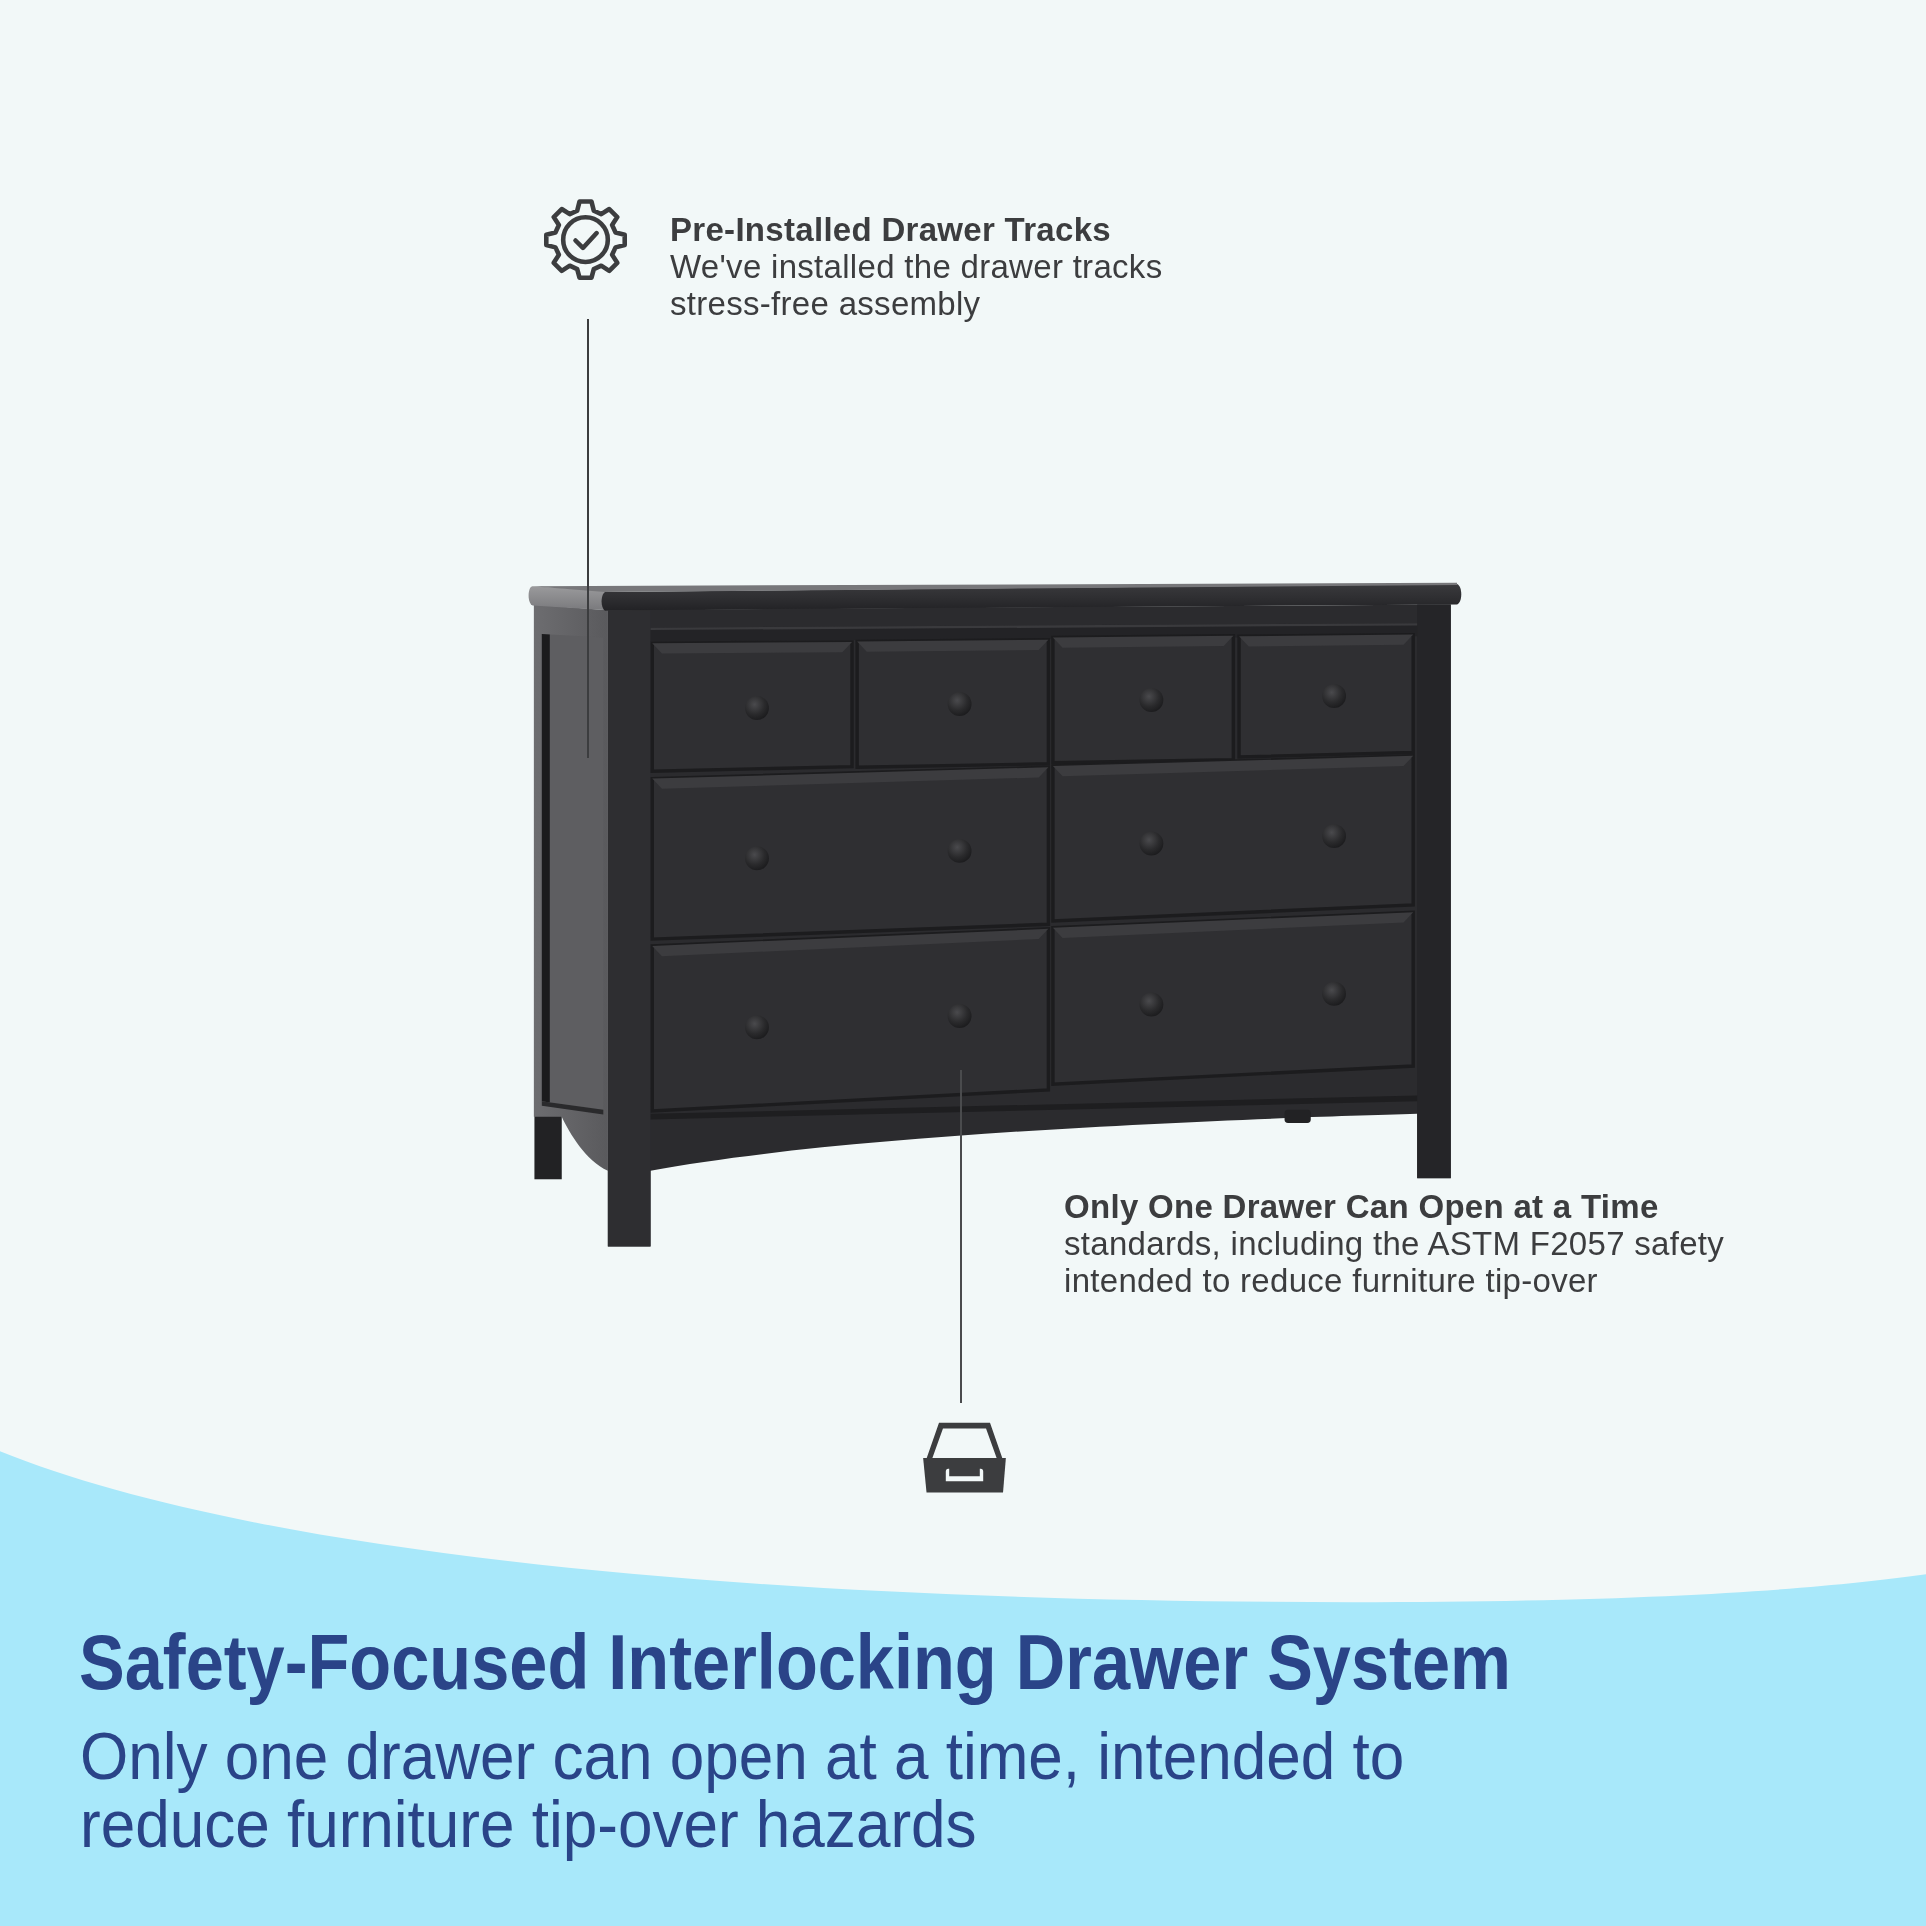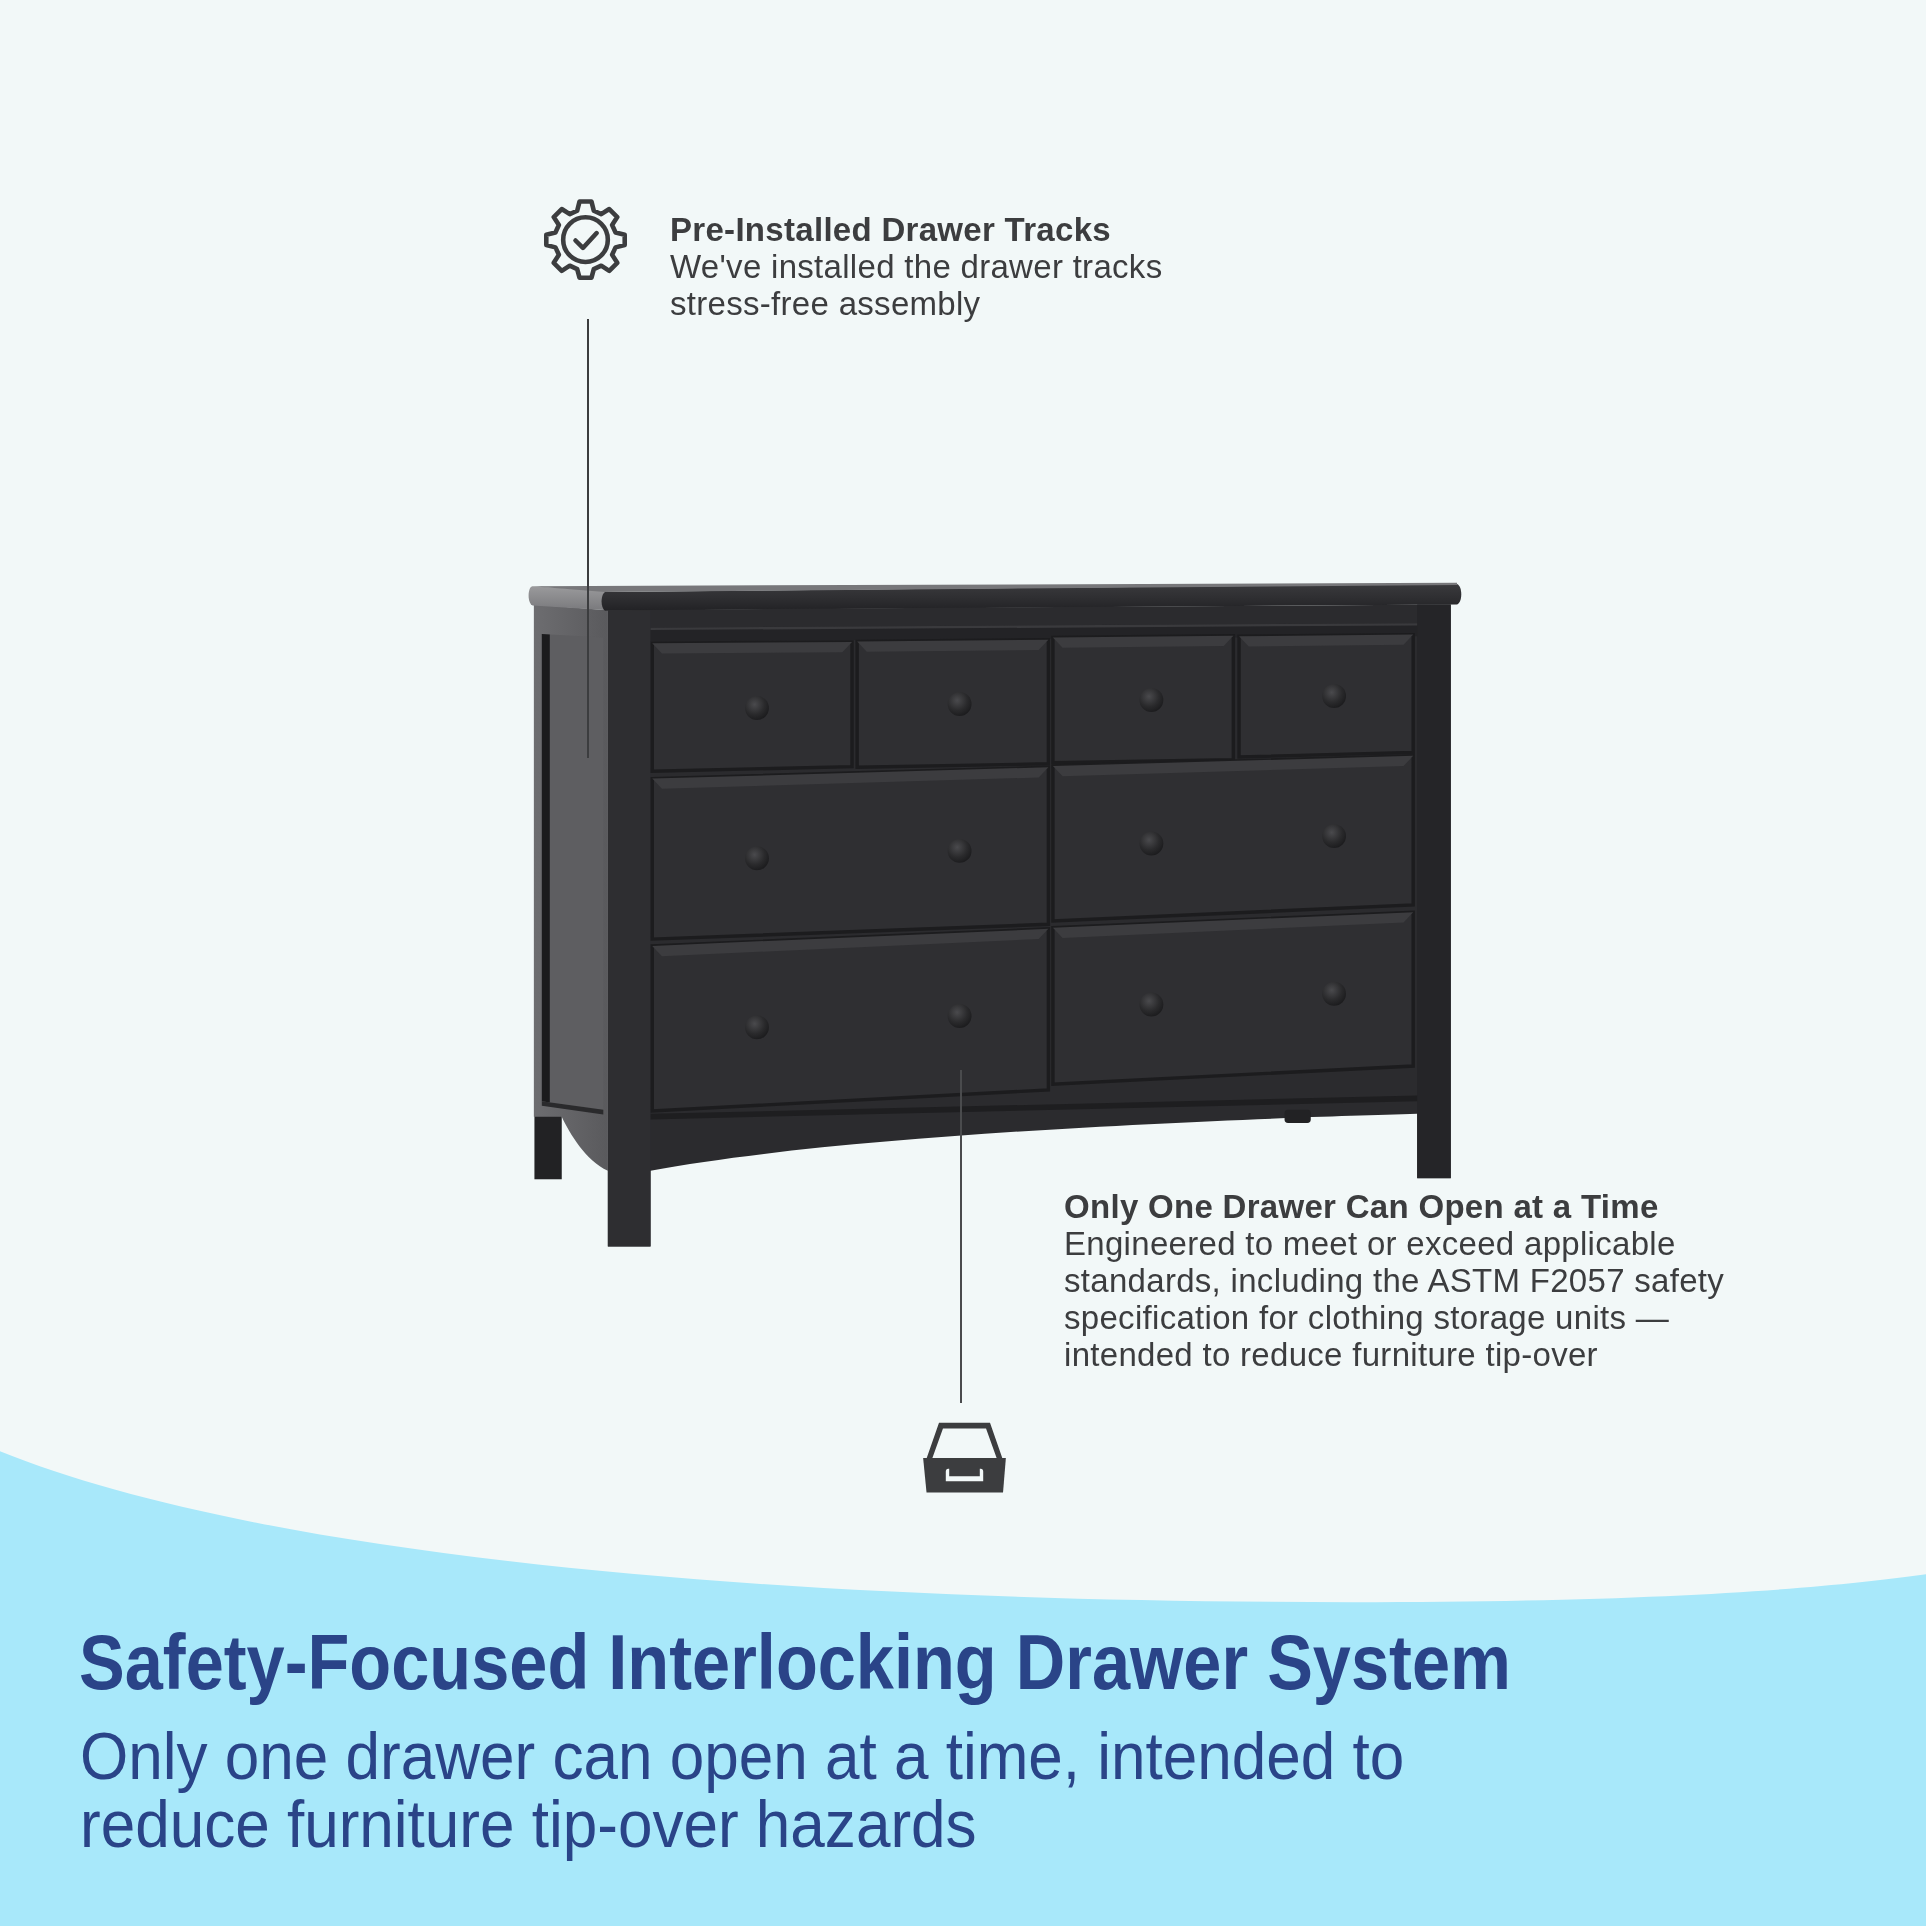--- a/index.html
+++ b/index.html
@@ -126,23 +126,21 @@
 </svg>
 
 <div class="annotation" style="left:670px; top:196px;">
   <span class="a-title">Pre-Installed Drawer Tracks</span>
   <span class="a-line">We've installed the drawer tracks</span>
   <span class="a-line">stress-free assembly</span>
 </div>
 
 <div class="annotation" style="left:1064px; top:1173px;">
   <span class="a-title">Only One Drawer Can Open at a Time</span>
-  <span class="a-line">Engineered to meet or exceed applicable</span>
   <span class="a-line">standards, including the ASTM F2057 safety</span>
-  <span class="a-line">specification for clothing storage units —</span>
   <span class="a-line">intended to reduce furniture tip-over</span>
 </div>
 
 <div class="banner-title">Safety-Focused Interlocking Drawer System</div>
 <div class="banner-sub">
   <span>Only one drawer can open at a time, intended to</span>
   <span>reduce furniture tip-over hazards</span>
 </div>
 
 

